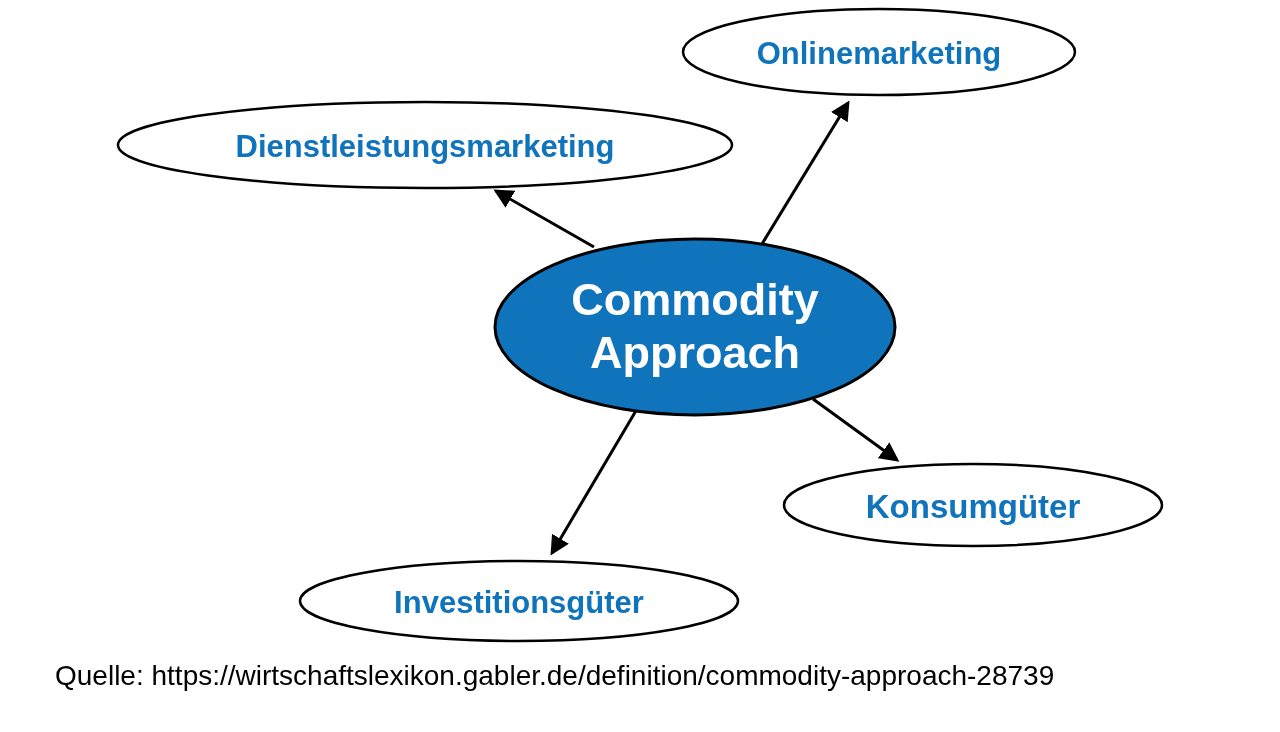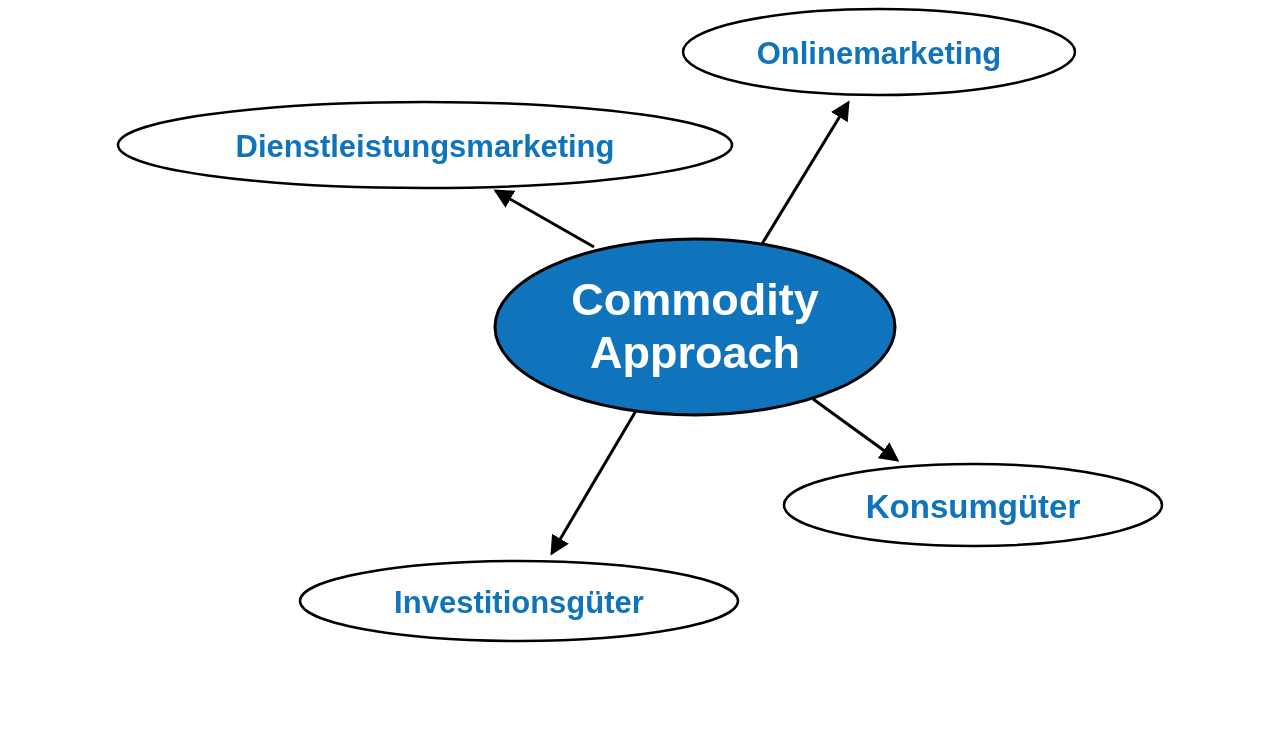--- a/index.html
+++ b/index.html
@@ -85,14 +85,15 @@
       <text x="973" y="518" text-anchor="middle" class="node-label-large" fill="#1074bc">Konsumgüter</text>
     </g>
 
     <g>
       <ellipse cx="519" cy="601" rx="219" ry="40" fill="#ffffff" stroke="#000000" stroke-width="2.5"></ellipse>
       <text x="519" y="613" text-anchor="middle" class="node-label" fill="#1074bc">Investitionsgüter</text>
     </g>
 
   </svg>
 
+  <div class="source-line">Quelle: https://wirtschaftslexikon.gabler.de/definition/commodity-approach-28739</div>
 
 </div>
 
 </body></html>

